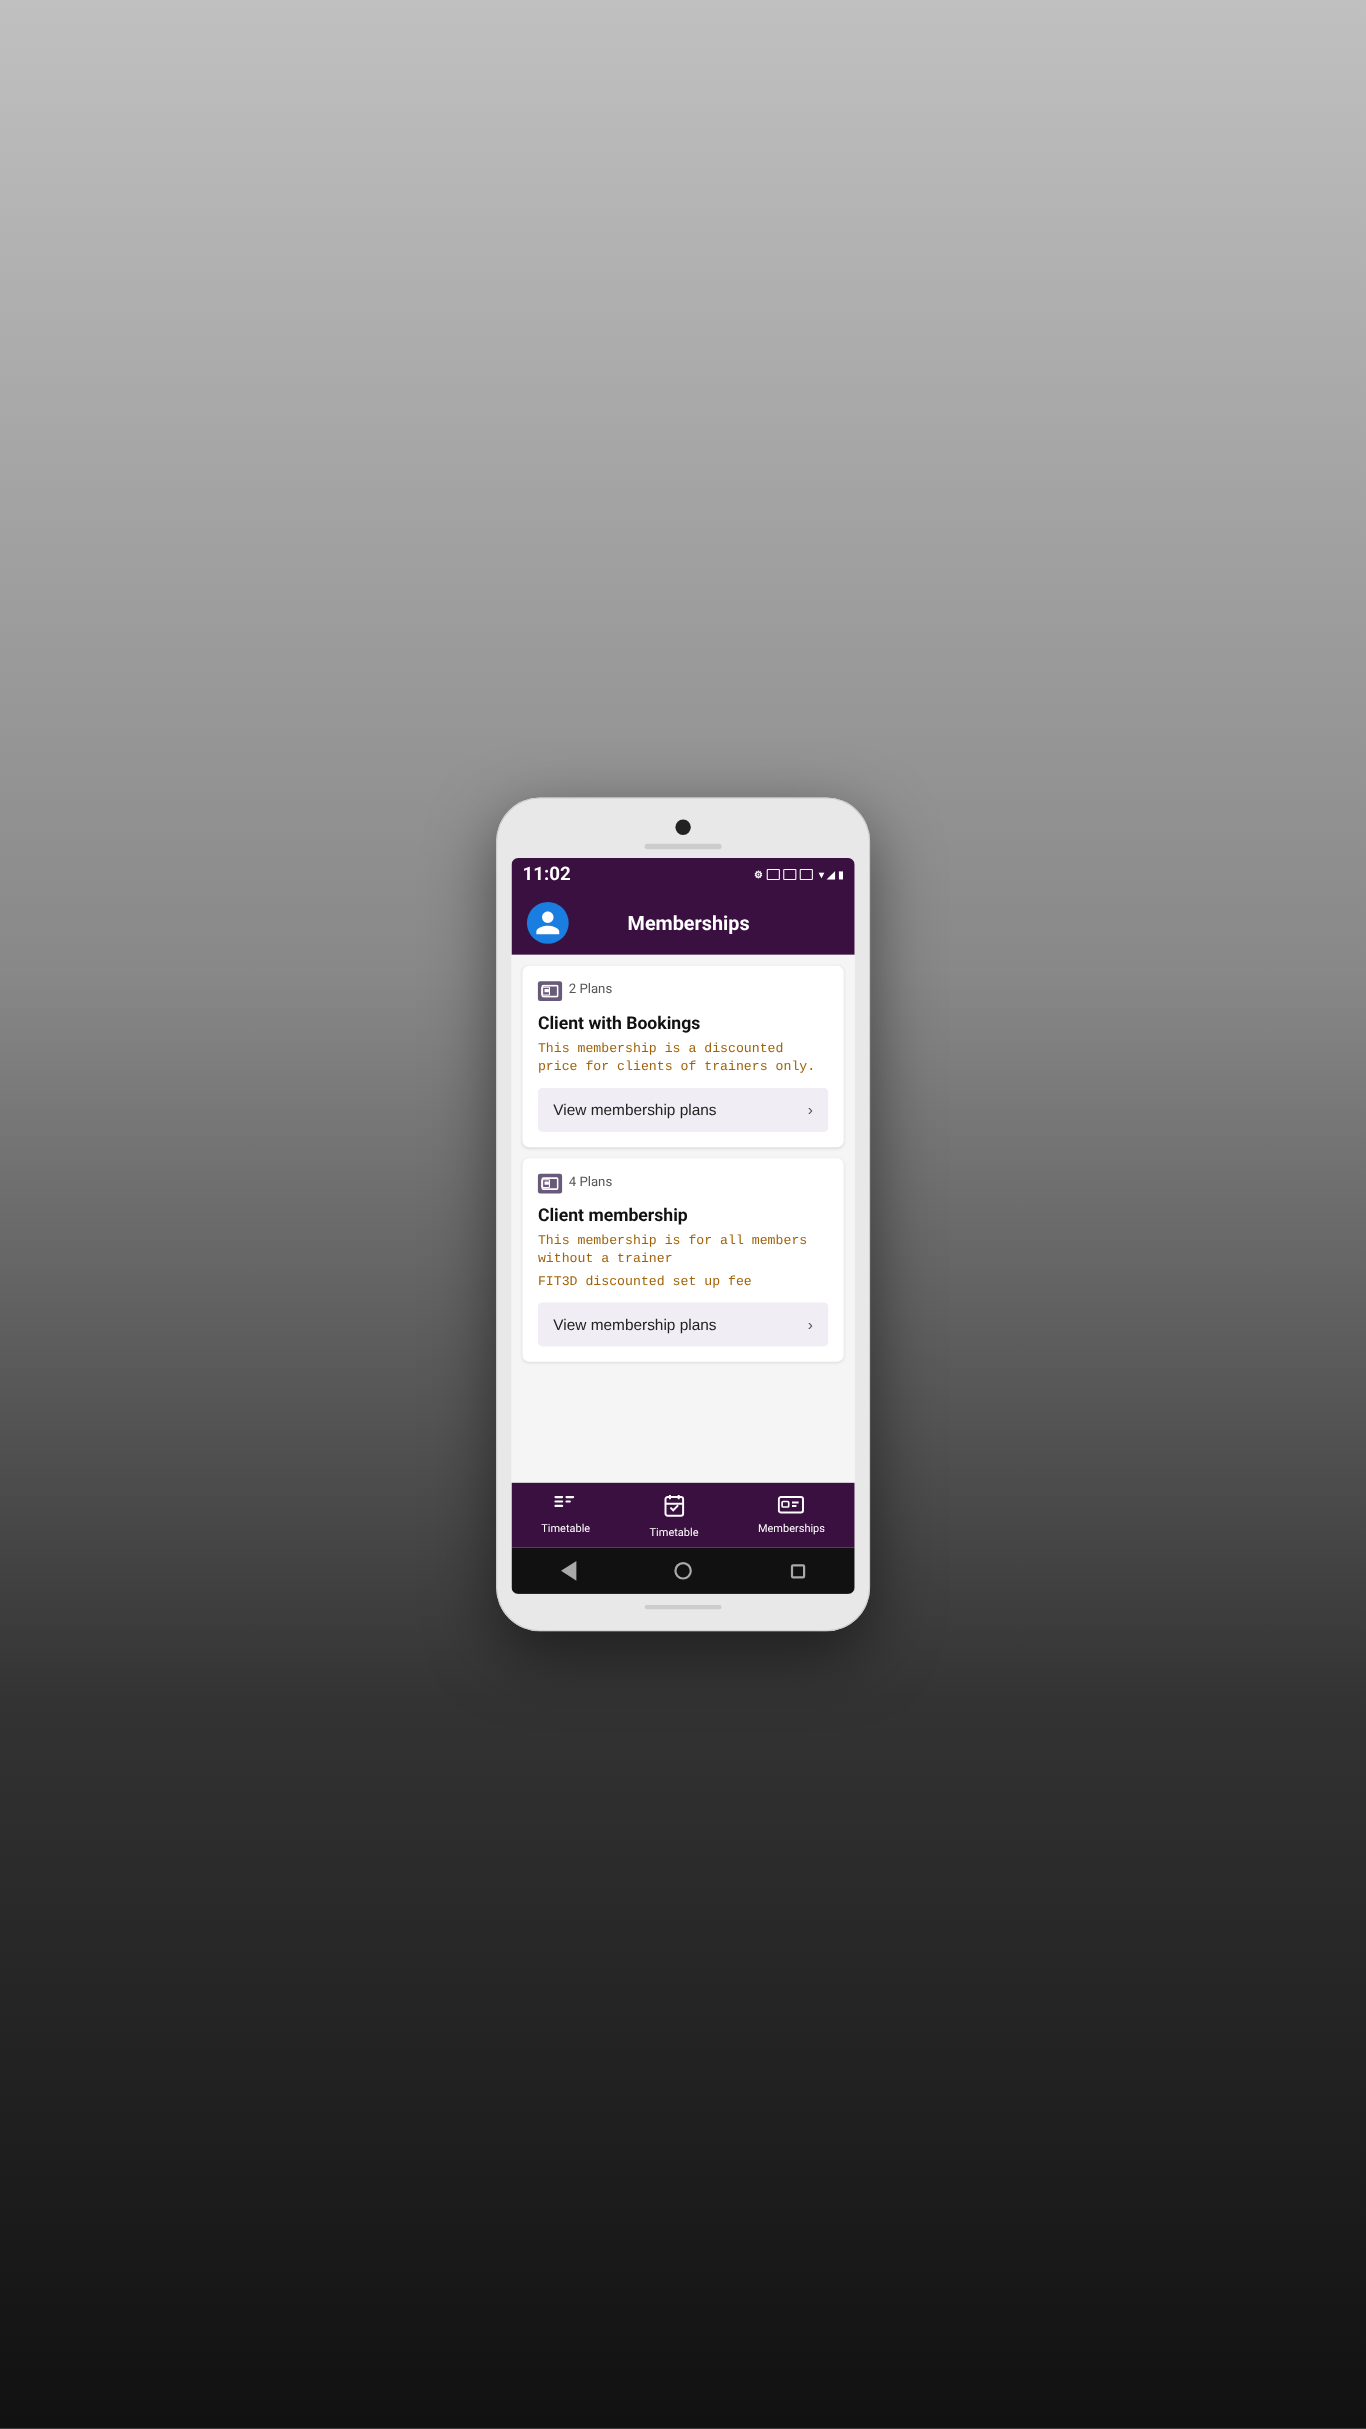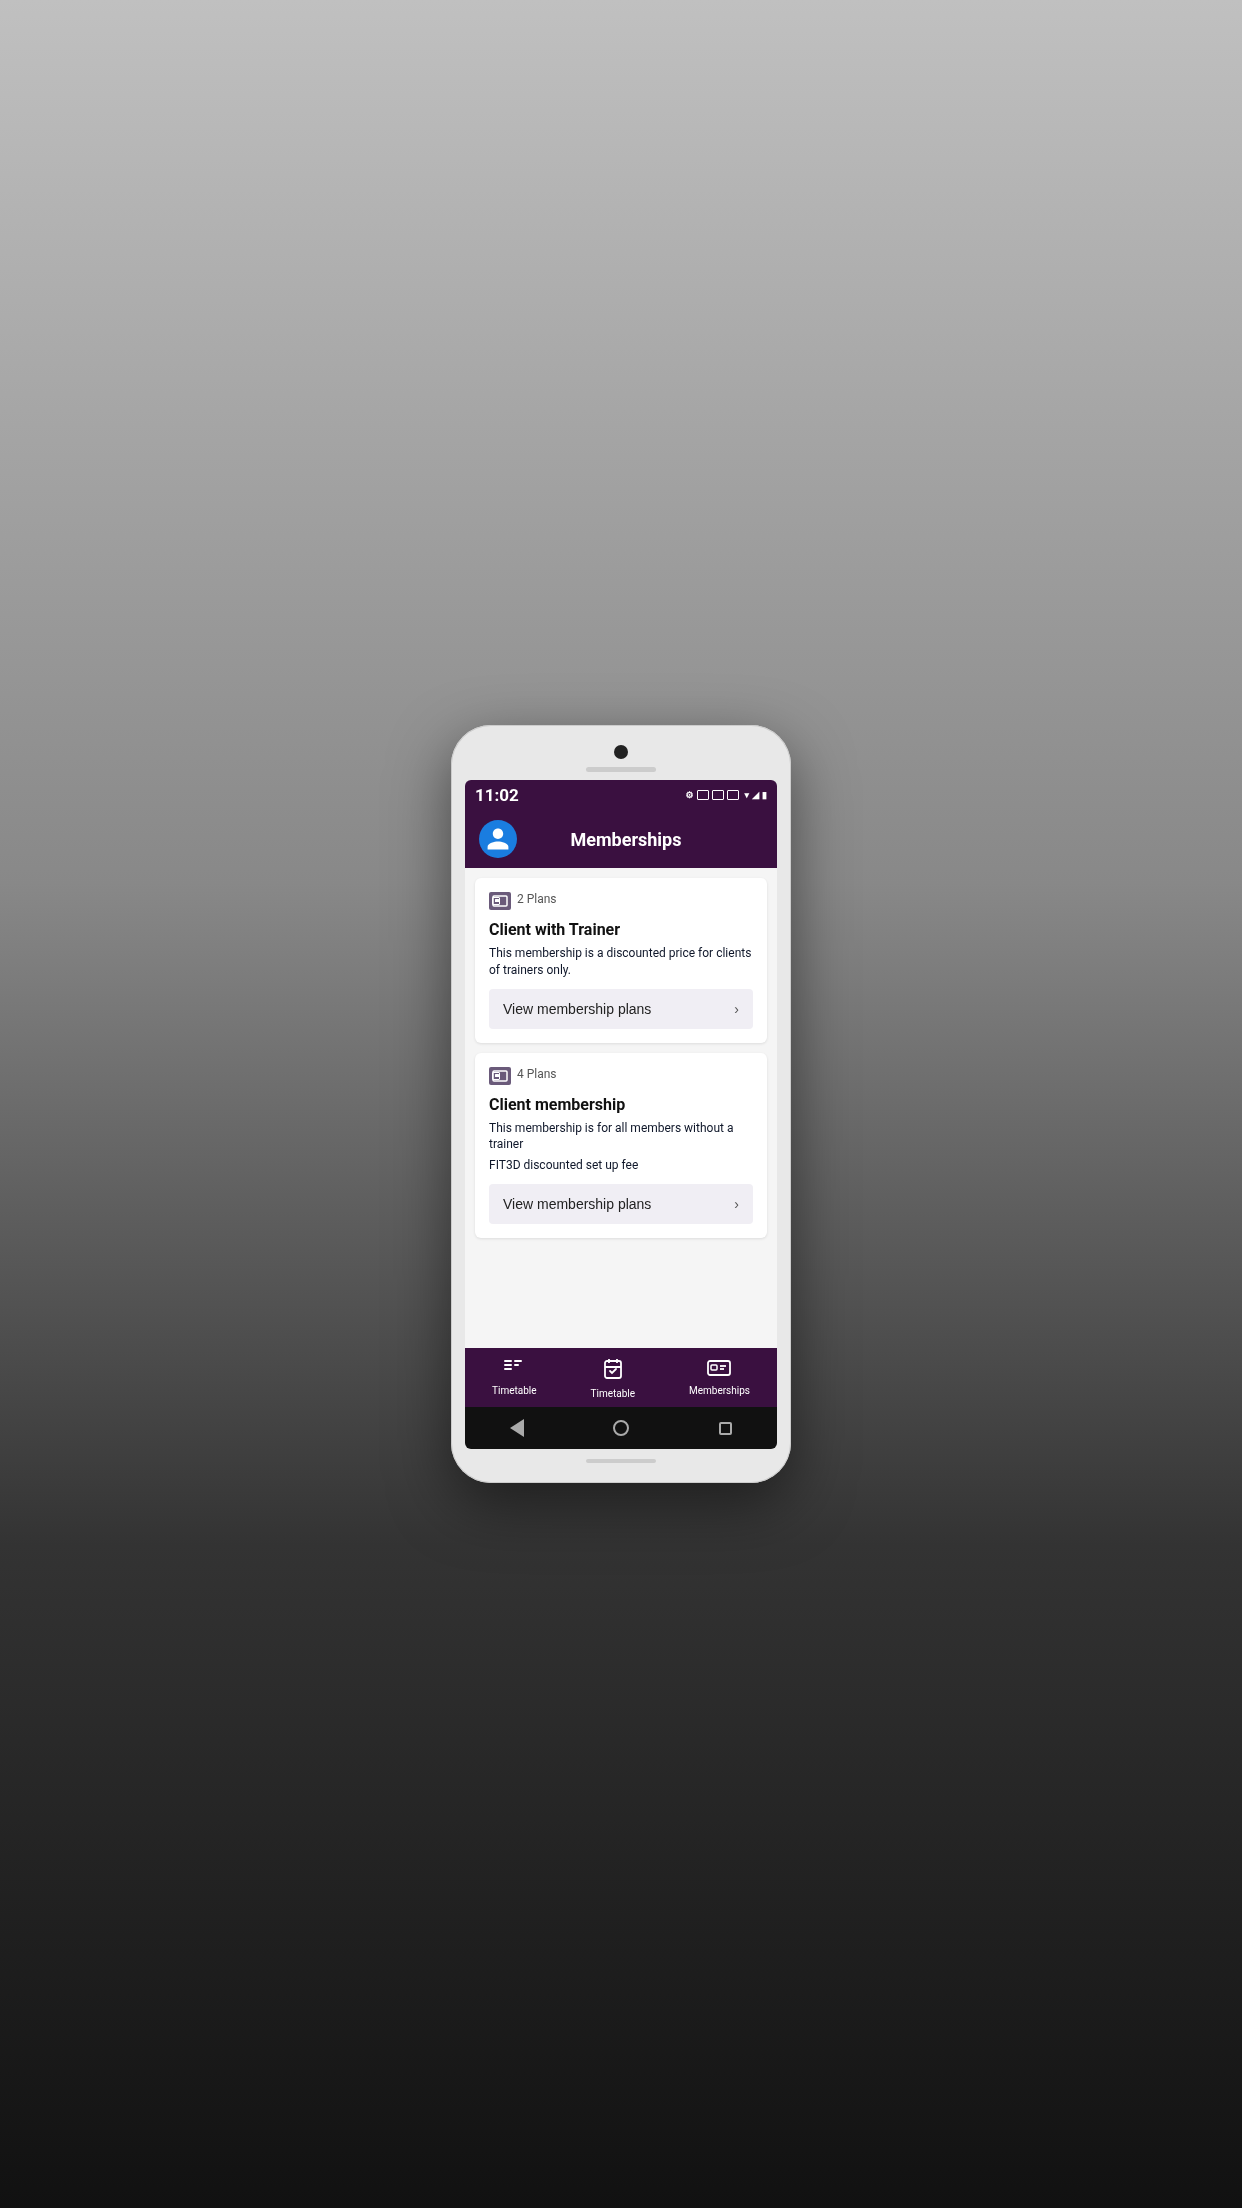--- a/index.html
+++ b/index.html
@@ -164,23 +164,24 @@
 
     .membership-title {
       font-size: 16px;
       font-weight: bold;
       color: #111;
       margin-bottom: 6px;
     }
 
     .membership-desc {
       font-size: 12px;
-      color: #0f172a;
+      color: #a16207;
       line-height: 1.4;
       margin-bottom: 4px;
+      font-family: Liberation Mono, monospace;
     }
 
     .view-plans-btn {
       display: flex;
       align-items: center;
       justify-content: space-between;
       background: #f0eef4;
       border: none;
       border-radius: 4px;
       padding: 12px 14px;
@@ -316,21 +317,21 @@
       <div class="membership-card">
         <div class="plans-badge">
           <div class="plans-badge-icon">
             <svg width="16" height="12" viewBox="0 0 16 12" fill="white">
               <rect x="1" y="1" width="14" height="10" rx="1" fill="none" stroke="white" stroke-width="1.5"></rect>
               <rect x="3" y="4" width="4" height="3" rx="0.5" fill="white"></rect>
             </svg>
           </div>
           <span class="plans-badge-text">2 Plans</span>
         </div>
-        <div class="membership-title">Client with Trainer</div>
+        <div class="membership-title">Client with Bookings</div>
         <div class="membership-desc">This membership is a discounted price for clients of trainers only.</div>
         <button class="view-plans-btn">
           <span>View membership plans</span>
           <span class="chevron-right">›</span>
         </button>
       </div>
 
       <div class="membership-card">
         <div class="plans-badge">
           <div class="plans-badge-icon">

